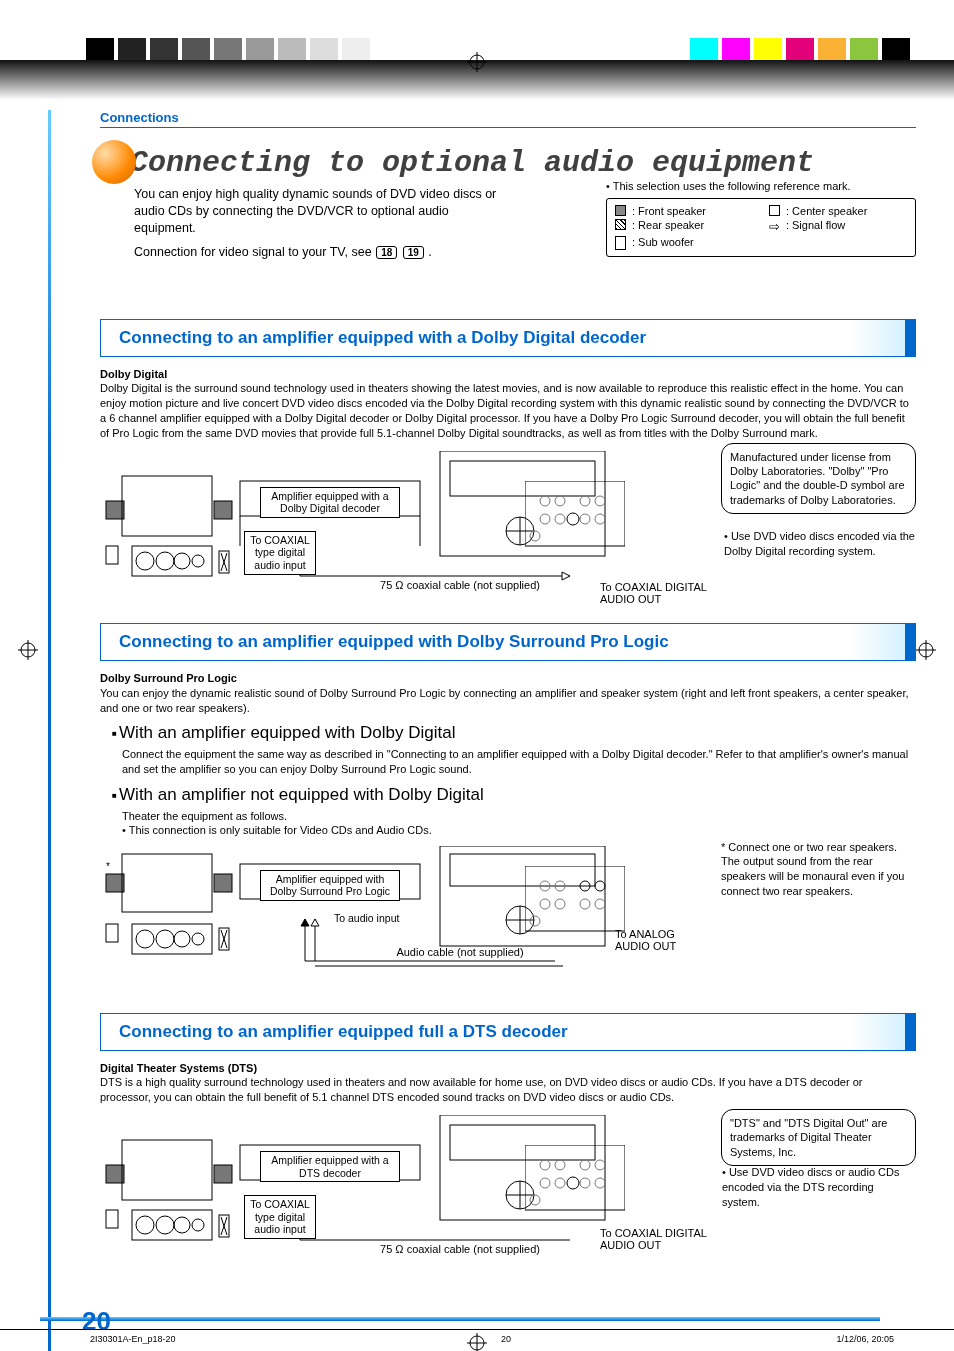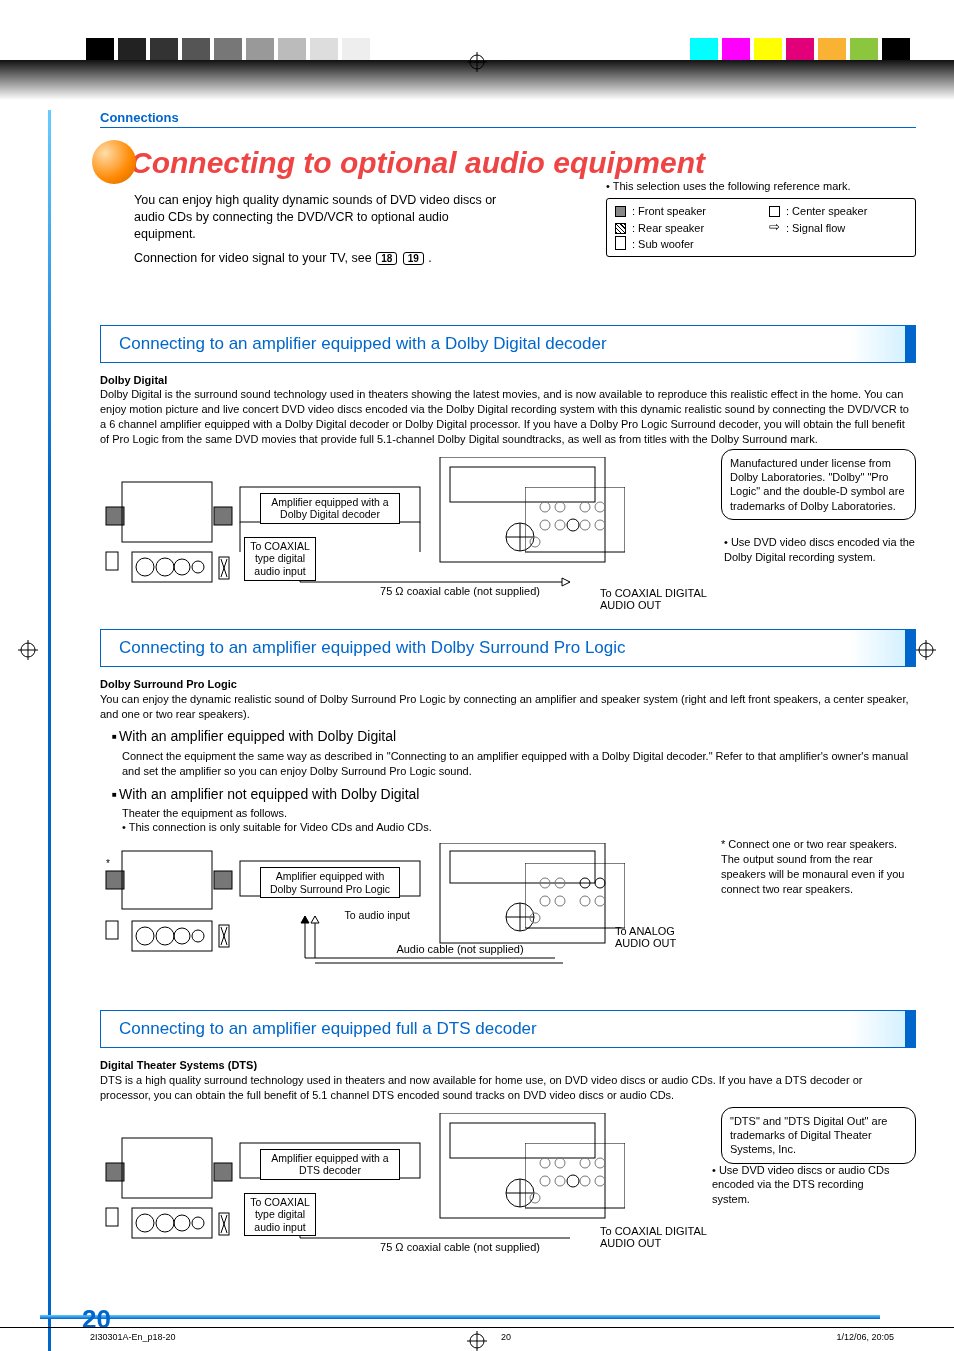--- a/index.html
+++ b/index.html
@@ -7,36 +7,36 @@
   .top-strip{height:70px;position:relative;padding-top:38px}
   .cobar{position:absolute;top:38px;left:0;width:100%;height:22px;display:flex}
   .cobar div{height:22px}
   .cobox{width:28px;margin-right:4px}
   .gradient{position:absolute;top:60px;left:0;width:100%;height:40px;background:linear-gradient(#111,#fff)}
   .reg-mark{position:absolute;width:20px;height:20px}
   .reg-mark svg{width:20px;height:20px}
   .page{position:relative;padding:0 38px 50px 100px;margin-top:40px}
   .vrule{position:absolute;left:48px;top:0;width:3px;height:100%;background:linear-gradient(#6cf,#06c 30%,#06c)}
   .breadcrumb{color:#06c;font-weight:bold;font-size:13px;border-bottom:1px solid #06c;padding-bottom:2px;margin-bottom:18px}
-  .page-title{font-family:Liberation Sans, sans-serif;font-style:italic;font-weight:bold;font-size:30px;color:#ef4444;position:relative;padding-left:30px;margin-bottom:12px}
+  .page-title{font-family:Liberation Mono, monospace;font-style:italic;font-weight:bold;font-size:30px;color:#404040;position:relative;padding-left:30px;margin-bottom:6px}
   .title-orb{position:absolute;left:-8px;top:-6px;width:44px;height:44px;border-radius:50%;background:radial-gradient(circle at 30% 30%,#fda,#f80 60%,#c60)}
   .intro{font-size:12.5px;line-height:1.35;margin-left:34px;max-width:380px}
   .intro2{font-size:12.5px;margin-left:34px;margin-top:8px}
   .pgref{display:inline-block;border:1px solid #000;border-radius:3px;font-size:10px;padding:0 4px;font-weight:bold;margin:0 1px}
   .ref-box{position:absolute;right:38px;top:70px;width:310px;font-size:11px}
   .legend{border:1px solid #000;border-radius:3px;padding:6px 8px;margin-top:6px;display:grid;grid-template-columns:1fr 1fr;gap:2px 16px;font-size:11px}
-  .lg{display:flex;align-items:flex-end;gap:6px}
+  .lg{display:flex;align-items:flex-start;gap:6px}
   .sq{width:11px;height:11px;border:1.5px solid #000;display:inline-block}
   .sq.fill{background:#888}
   .arrow-ic{display:inline-block;font-size:13px}
-  .section-title{margin:22px 0 10px 0;padding:8px 18px;border:1px solid #06c;font-size:17px;font-weight:normal;color:#06c;background:linear-gradient(90deg,#fff 0%,#fff 92%,#cdeeff 100%);position:relative}
+  .section-title{margin:22px 0 10px 0;padding:8px 18px;border:1px solid #06c;font-size:17px;font-weight:bold;color:#06c;background:linear-gradient(90deg,#fff 0%,#fff 92%,#cdeeff 100%);position:relative}
   .section-title:after{content:"";position:absolute;right:0;top:50%;transform:translateY(-50%);width:10px;height:100%;background:#06c}
   .body-sm{font-size:11px;line-height:1.35}
   .body-sm b{font-weight:bold}
-  .bullet{font-size:14px;line-height:1.4;margin:6px 0 2px 12px}
+  .bullet{font-size:17px;line-height:1.4;margin:6px 0 2px 12px}
   .bullet:before{content:"■ ";font-size:8px;vertical-align:2px}
   .sub-bullet{font-size:11px;margin-left:22px}
   .diagram-wrap{position:relative;margin-top:10px;height:150px}
   .note-box{border:1px solid #000;border-radius:12px;padding:6px 8px;font-size:11px;line-height:1.3;position:absolute}
   .tip{font-size:11px;line-height:1.35;position:absolute}
   .dot-bullet:before{content:"• "}
   .device-svg{position:absolute}
   .label-box{border:1px solid #000;font-size:10.5px;text-align:center;padding:2px 4px;position:absolute;background:#fff;line-height:1.2}
   .cable-label{font-size:11px;position:absolute;text-align:center}
   .page-num{position:absolute;left:82px;bottom:18px;font-size:26px;font-weight:bold;color:#06c}
@@ -237,21 +237,21 @@
         <polygon points="205,73 201,80 209,80" fill="#000"></polygon>
           <polygon points="215,73 211,80 219,80" fill="#fff"></polygon>
         <rect x="340" y="0" width="165" height="100"></rect>
         <rect x="350" y="8" width="145" height="32"></rect>
         <circle cx="420" cy="74" r="14"></circle>
         <line x1="420" y1="60" x2="420" y2="88"></line>
           <line x1="406" y1="74" x2="434" y2="74"></line>
       </g>
     </svg>
     <div class="label-box" style="left:160px;top:24px;width:140px">Amplifier equipped with<br>Dolby Surround Pro Logic</div>
-    <div class="label-box" style="left:230px;top:64px;width:84px;border:none;text-align:right">To audio input</div>
+    <div class="label-box" style="left:230px;top:64px;width:84px;border:none;text-align:left">To audio input</div>
     <div class="cable-label" style="left:275px;top:100px;width:170px">Audio cable (not supplied)</div>
     <svg class="device-svg" style="left:425px;top:20px" width="100" height="80">
       <rect x="0" y="0" width="100" height="65" fill="none" stroke="#000"></rect>
       <g fill="none" stroke="#777">
           <circle cx="20" cy="20" r="5"></circle>
           <circle cx="35" cy="20" r="5"></circle>
           <circle cx="60" cy="20" r="5" stroke="#000"></circle>
           <circle cx="75" cy="20" r="5" stroke="#000"></circle>
       <circle cx="20" cy="38" r="5"></circle>
           <circle cx="35" cy="38" r="5"></circle>
@@ -309,21 +309,21 @@
       <circle cx="20" cy="38" r="5"></circle>
           <circle cx="35" cy="38" r="5"></circle>
           <circle cx="60" cy="38" r="5"></circle>
           <circle cx="75" cy="38" r="5"></circle>
       <circle cx="10" cy="55" r="5"></circle>
           <circle cx="48" cy="38" r="6" stroke="#000"></circle>
         </g>
     </svg>
     <div class="cable-label" style="left:500px;top:112px;width:150px;text-align:left">To COAXIAL DIGITAL<br>AUDIO OUT</div>
     <div class="note-box" style="right:0;top:-6px;width:195px">"DTS" and "DTS Digital Out" are trademarks of Digital Theater Systems, Inc.</div>
-    <div class="tip dot-bullet" style="right:12px;top:50px;width:192px">Use DVD video discs or audio CDs encoded via the DTS recording system.</div>
+    <div class="tip dot-bullet" style="right:2px;top:50px;width:192px">Use DVD video discs or audio CDs encoded via the DTS recording system.</div>
   </div>
 
   <div style="height:40px"></div>
 </div>
 
 <div class="hr-bottom"></div>
 <div class="page-num">20</div>
 
 <div class="footer">
   <span>2I30301A-En_p18-20</span>

